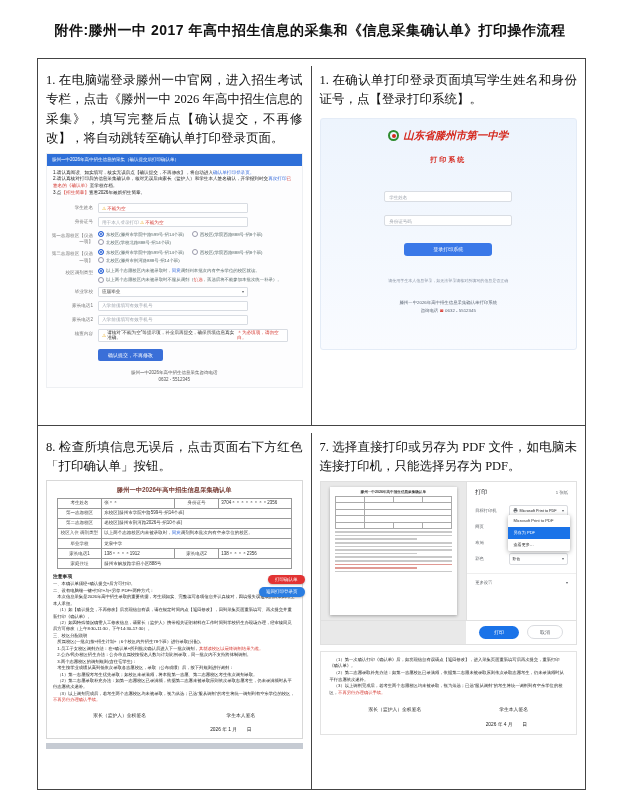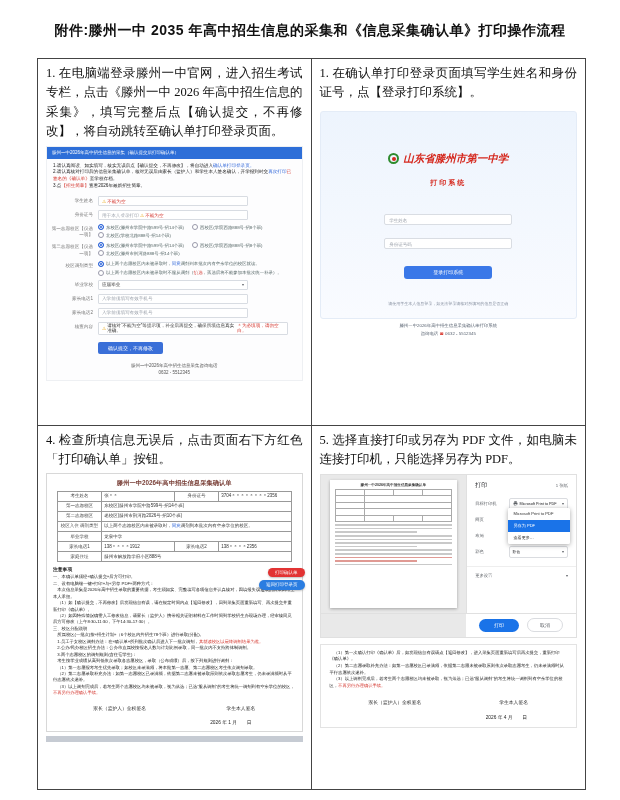--- a/index.html
+++ b/index.html
@@ -2,21 +2,21 @@
 <html><head>
 <meta charset="utf-8">
 <style>
   html,body{margin:0;padding:0;}
   body{width:620px;height:800px;background:#fff;position:relative;color:#111;
        font-family:"Liberation Serif",serif;}
   .page-title{position:absolute;top:22px;left:0;width:620px;text-align:center;
        font-family:"Liberation Sans",sans-serif;font-weight:bold;font-size:14px;letter-spacing:.5px;}
   .grid{position:absolute;left:37px;top:58px;width:549px;height:732px;border:1.4px solid #444;
        display:grid;grid-template-columns:1fr 1fr;grid-template-rows:367px auto;box-sizing:border-box;}
-  .cell{padding:5px 8px;overflow:hidden;position:relative;box-sizing:border-box;}
+  .cell{padding:5px 8px;overflow:hidden;position:relative;box-sizing:border-box;margin-top:7px;}
   .c1,.c3{border-right:1px solid #444;}
   .c1,.c2{border-bottom:1px solid #444;}
   .step{font-size:12.5px;line-height:1.55;text-align:justify;}
   .shot{font-family:"Liberation Sans",sans-serif;}
   
   .shot1{margin-top:4px;background:#fdfdfe;border:1px solid #eef0f3;padding-bottom:4px;}
   .s1head{height:12px;background:#2e6fd8;color:#fff;font-size:4.5px;line-height:12px;padding:0 5px;
           white-space:nowrap;overflow:hidden;}
   .s1notes{padding:4px 6px 2px;font-size:4.6px;line-height:1.5;color:#222;}
   .red{color:#d3322a;} .blue{color:#2a62d8;} .gold{color:#e8a000;margin-right:1px;}
@@ -27,22 +27,22 @@
   .fbox.wide{width:190px;height:13px;color:#333;}
   .ropts{display:flex;flex-wrap:wrap;column-gap:8px;row-gap:2px;font-size:4.4px;color:#566;max-width:200px;}
   .ropt{display:flex;align-items:center;}
   .radio{width:4px;height:4px;min-width:4px;border:1px solid #99a;border-radius:50%;margin-right:2px;background:#fff;}
   .radio.sel{border-color:#2a62d8;background:#2a62d8;box-shadow:inset 0 0 0 1px #fff;}
   .fsel{display:flex;justify-content:space-between;color:#333;}
   .fsub{margin:7px 0 0 51px;display:inline-block;background:#3a6fd8;color:#fff;font-size:5px;
         padding:3px 10px;border-radius:2px;}
   .s1foot{margin-top:8px;text-align:center;font-size:4.5px;color:#555;line-height:1.6;}
   
-  .shot2{margin-top:8px;height:208px;background:linear-gradient(#edf4fd,#f9fbff);
-         border:1px solid #e4ecf7;border-radius:3px;text-align:center;padding-top:40px;box-sizing:border-box;}
+  .shot2{margin-top:8px;height:232px;background:linear-gradient(#edf4fd,#f9fbff);
+         border:1px solid #e4ecf7;border-radius:3px;text-align:center;padding-top:10px;box-sizing:border-box;}
   .logorow{display:flex;justify-content:center;align-items:center;gap:4px;}
   .emblem{width:11px;height:11px;border-radius:50%;border:2px solid #2e8b2e;box-sizing:border-box;position:relative;}
   .emblem::after{content:"";position:absolute;left:1.5px;top:1.5px;width:4px;height:4px;border-radius:50%;background:#d5281e;}
   .school{color:#d5281e;font-weight:bold;font-size:10.5px;font-style:italic;font-family:"Liberation Serif",serif;}
   .ltitle{font-size:9px;font-weight:bold;color:#333;margin-top:14px;letter-spacing:1px;}
   .lsub{font-size:7px;color:#d5281e;margin-top:12px;font-weight:bold;letter-spacing:2px;}
   .linput{width:128px;height:11px;border:1px solid #d9dde3;border-radius:2px;background:#fff;margin:0 auto;
           text-align:left;padding:0 4px;font-size:4.5px;color:#9aa0aa;line-height:11px;box-sizing:border-box;}
   .linput.first{margin-top:26px;} .linput.second{margin-top:13px;}
   .lbtn{width:88px;height:13px;background:#3a78e8;border-radius:3px;color:#fff;font-size:5px;line-height:13px;margin:17px auto 0;}
@@ -93,21 +93,21 @@
   .pfr{width:43%;display:flex;align-items:center;justify-content:center;gap:8px;background:#fff;}
   .pbtn{background:#1a73e8;color:#fff;border-radius:9px;font-size:5px;padding:3.5px 15px;}
   .cbtn{background:#fff;border:1px solid #dadce0;border-radius:9px;color:#5f6368;font-size:5px;padding:3px 12px;}
   .under{margin-top:6px;border:1px solid #e3e3e3;background:#fff;padding:5px 9px;font-size:4.3px;line-height:1.55;color:#222;}
   .usign{display:flex;justify-content:space-around;margin-top:9px;font-size:4.8px;}
   .udate{text-align:right;padding-right:40px;margin-top:8px;font-size:4.8px;}
 </style>
 </head>
 <body>
 
-<div class="page-title">附件:滕州一中 2035 年高中招生信息的采集和《信息采集确认单》打印操作流程</div>
+<div class="page-title">附件:滕州一中 2017 年高中招生信息的采集和《信息采集确认单》打印操作流程</div>
 
 <div class="grid">
 
   <div class="cell c1">
     <div class="step">1. 在电脑端登录滕州一中官网，进入招生考试专栏，点击《滕州一中 2026 年高中招生信息的采集》，填写完整后点【确认提交，不再修改】，将自动跳转至确认单打印登录页面。</div>
     <div class="shot shot1">
       <div class="s1head">滕州一中2026年高中招生信息的采集（确认提交后打印确认单）</div>
       <div class="s1notes">
         <div><span>1.请认真阅读、如实填写，核实无误后点【确认提交，不再修改】，将自动进入</span><span class="blue">确认单打印登录页。</span></div>
         <div><span>2.请认真核对打印后的信息采集确认单，核对无误后由家长（监护人）和学生本人签名确认，开学报到时交</span><span class="blue">再次打印</span><span class="red">已签名的《确认单》</span><span>至学校存档。</span></div>
@@ -219,21 +219,21 @@
       <div class="lbtn">登录打印系统</div>
       <div class="lhint">请使用学生本人信息登录，如无法登录请核对所填写的信息是否正确</div>
       <div class="lfoot">
         <div>滕州一中2026年高中招生信息采集确认单打印系统</div>
         <div><span>咨询电话</span> <span class="phone">☎</span> <span>0632 - 5512345</span></div>
       </div>
     </div>
   </div>
 
   <div class="cell c3">
-    <div class="step">4. 检查所填信息无误后，点击页面右下方红色「打印确认单」按钮。</div>
+    <div class="step">8. 检查所填信息无误后，点击页面右下方红色「打印确认单」按钮。</div>
     <div class="shot shot3">
       <div class="doc3">
         <div class="dtitle">滕州一中2026年高中招生信息采集确认单</div>
         <table class="ctab">
           <colgroup>
               <col style="width:19%">
               <col style="width:31%">
               <col style="width:19%">
               <col style="width:31%">
             </colgroup>
@@ -297,21 +297,21 @@
           <span>家长（监护人）全权签名</span>
           <span>学生本人签名</span>
         </div>
         <div class="daterow">2026 年 1 月　　日</div>
       </div>
       <div class="graybar"></div>
     </div>
   </div>
 
   <div class="cell c4">
-    <div class="step">5. 选择直接打印或另存为 PDF 文件，如电脑未连接打印机，只能选择另存为 PDF。</div>
+    <div class="step">7. 选择直接打印或另存为 PDF 文件，如电脑未连接打印机，只能选择另存为 PDF。</div>
     <div class="shot shot4">
       <div class="pdlg">
         <div class="pprev">
           <div class="pdoc">
             <div class="pdt">滕州一中2026年高中招生信息采集确认单</div>
             <table class="mtab">
               <tbody>
                   <tr>
                     <td></td>
                     <td></td>

